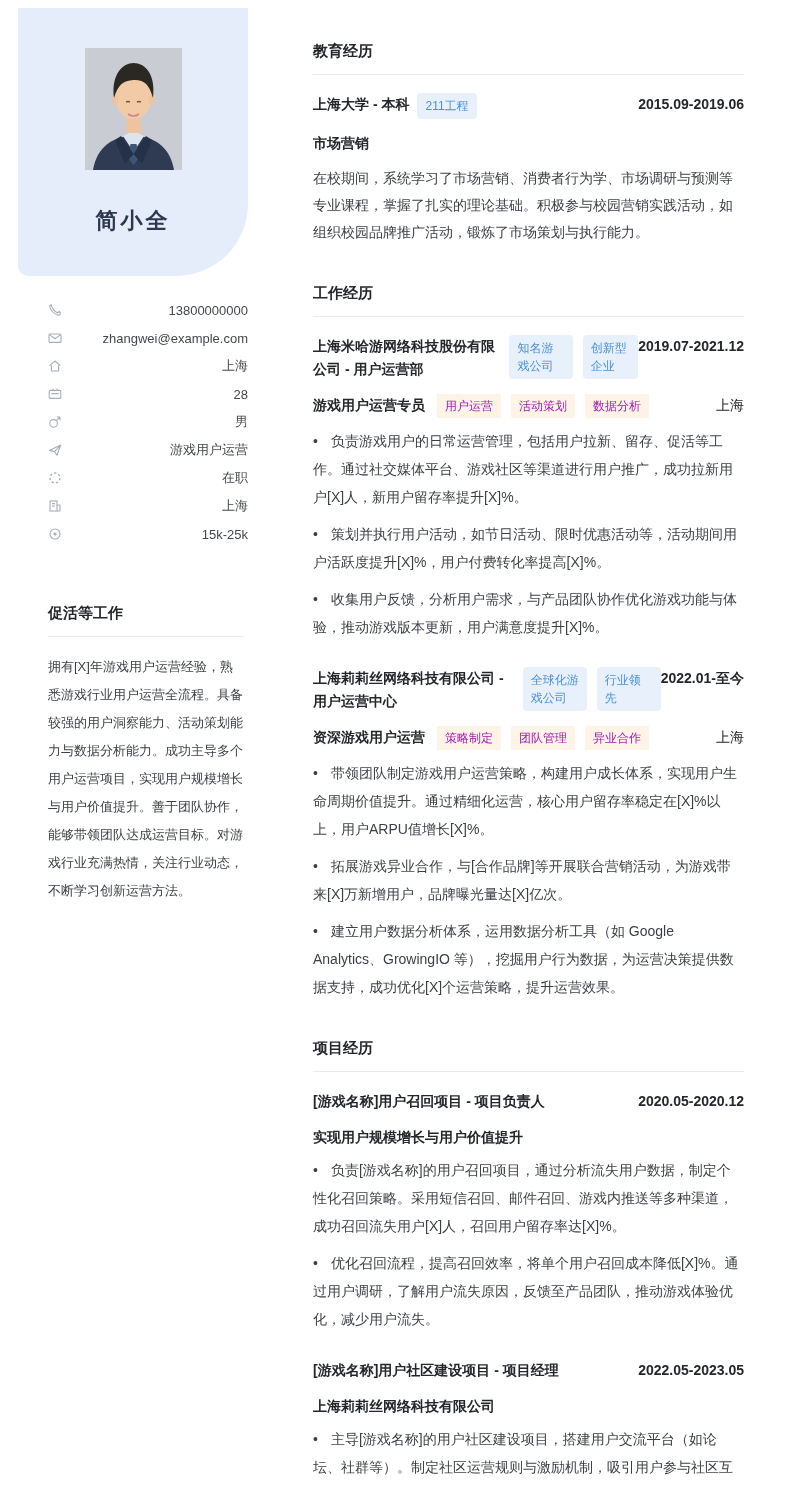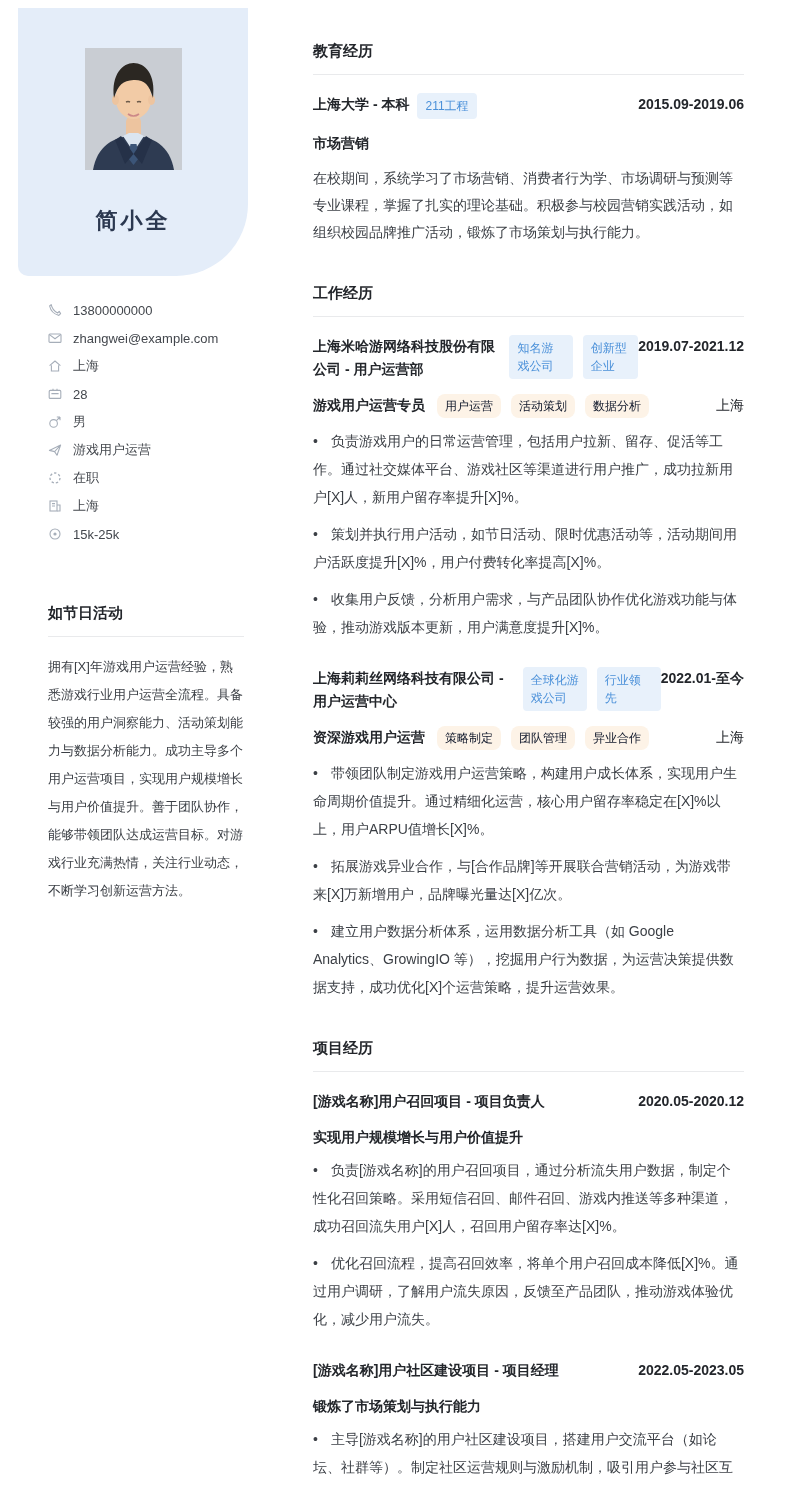--- a/index.html
+++ b/index.html
@@ -14,21 +14,21 @@
   .sidebar { position:absolute; left:18px; top:8px; width:230px; }
   .side-card {
     background:#e4edf9; border-radius:0 0 72px 10px;
     padding:40px 0 40px; text-align:center;
   }
   .photo { width:97px; height:122px; margin:0 auto; background:#c9cdd3; overflow:hidden; }
   .photo svg { display:block; width:100%; height:100%; }
   .name { margin:36px 0 0; font-size:22px; font-weight:bold; color:#2b3850; letter-spacing:3px; }
 
   .contact { list-style:none; margin:20px 0 0; padding:0 0 0 30px; }
-  .contact li { display:flex; align-items:center; gap:11px; height:28px; font-size:13px; color:#43474d; }
+  .contact li { display:flex; align-items:center; gap:11px; height:28px; font-size:13px; color:#43474d;justify-content:space-between; }
   .cicon { color:#a6aeb9; display:flex; flex:0 0 auto; }
   .cicon svg { display:block; }
 
   .summary { margin:56px 4px 0 30px; }
   .h-title {
     font-size:15px; font-weight:bold; color:#23262b; margin:0;
     padding-bottom:13px; border-bottom:1px solid #e9eaec;
   }
   .summary p { margin:16px 0 0; font-size:13px; line-height:28px; color:#3b3f45; }
 
@@ -41,21 +41,21 @@
   .company { font-size:14px; font-weight:bold; color:#23262b; width:202px; line-height:23px; }
   .badges { display:flex; gap:10px; margin-left:8px; align-items:flex-start;border-radius:10px; }
   .badge {
     background:#e8f1fb; color:#4a90d9; font-size:12px; line-height:18px;
     padding:4px 8px; border-radius:4px; max-width:64px;
   }
   .date { margin-left:auto; font-size:14px; font-weight:bold; color:#23262b; white-space:nowrap; line-height:23px; }
   .role-row { display:flex; align-items:center; margin-top:13px; }
   .role { font-size:14px; font-weight:bold; color:#23262b; }
   .tags { display:flex; gap:10px; margin-left:12px; }
-  .tag { background:#fdf3e7; color:#0f172a; font-size:12px; line-height:18px; padding:3px 8px; border-radius:8px; }
+  .tag { background:#fdf3e7; color:#a21caf; font-size:12px; line-height:18px; padding:3px 8px; border-radius:0; }
   .loc { margin-left:auto; font-size:14px; color:#23262b; }
 
   .major { margin:16px 0 0; font-size:14px; font-weight:bold; color:#23262b; }
   .desc { margin:12px 0 0; font-size:14px; line-height:27px; color:#3b3f45; }
 
   .bullets { margin-top:4px; }
   .bullets p { margin:9px 0 0; font-size:14px; line-height:28px; color:#3b3f45; }
   .bullets p::before { content:"•"; margin-right:13px; color:#3b3f45; }
 </style>
 </head>
@@ -162,21 +162,21 @@
           <svg width="14" height="14" viewBox="0 0 14 14">
               <circle cx="7" cy="7" r="5" fill="none" stroke="currentColor" stroke-width="1.1"></circle>
               <circle cx="7" cy="7" r="1.6" fill="currentColor"></circle>
             </svg>
         </span>
         <span>15k-25k</span>
       </li>
     </ul>
 
     <div class="summary">
-      <h2 class="h-title">如节日活动</h2>
+      <h2 class="h-title">促活等工作</h2>
       <p>拥有[X]年游戏用户运营经验，熟悉游戏行业用户运营全流程。具备较强的用户洞察能力、活动策划能力与数据分析能力。成功主导多个用户运营项目，实现用户规模增长与用户价值提升。善于团队协作，能够带领团队达成运营目标。对游戏行业充满热情，关注行业动态，不断学习创新运营方法。</p>
     </div>
   </aside>
 
   <main class="main">
 
     <section>
       <h2 class="h-title">教育经历</h2>
       <div class="row">
         <span class="company" style="width:auto">上海大学 - 本科</span>
@@ -256,21 +256,21 @@
           <p>负责[游戏名称]的用户召回项目，通过分析流失用户数据，制定个性化召回策略。采用短信召回、邮件召回、游戏内推送等多种渠道，成功召回流失用户[X]人，召回用户留存率达[X]%。</p>
           <p>优化召回流程，提高召回效率，将单个用户召回成本降低[X]%。通过用户调研，了解用户流失原因，反馈至产品团队，推动游戏体验优化，减少用户流失。</p>
         </div>
       </div>
 
       <div style="margin-top:26px">
         <div class="row">
           <span class="company" style="width:auto">[游戏名称]用户社区建设项目 - 项目经理</span>
           <span class="date">2022.05-2023.05</span>
         </div>
-        <p class="major">锻炼了市场策划与执行能力</p>
+        <p class="major">上海莉莉丝网络科技有限公司</p>
         <div class="bullets">
           <p>主导[游戏名称]的用户社区建设项目，搭建用户交流平台（如论坛、社群等）。制定社区运营规则与激励机制，吸引用户参与社区互动，社区月活跃用户数达[X]人。</p>
 
         </div>
       </div>
     </section>
 
   </main>
 </div>
 

